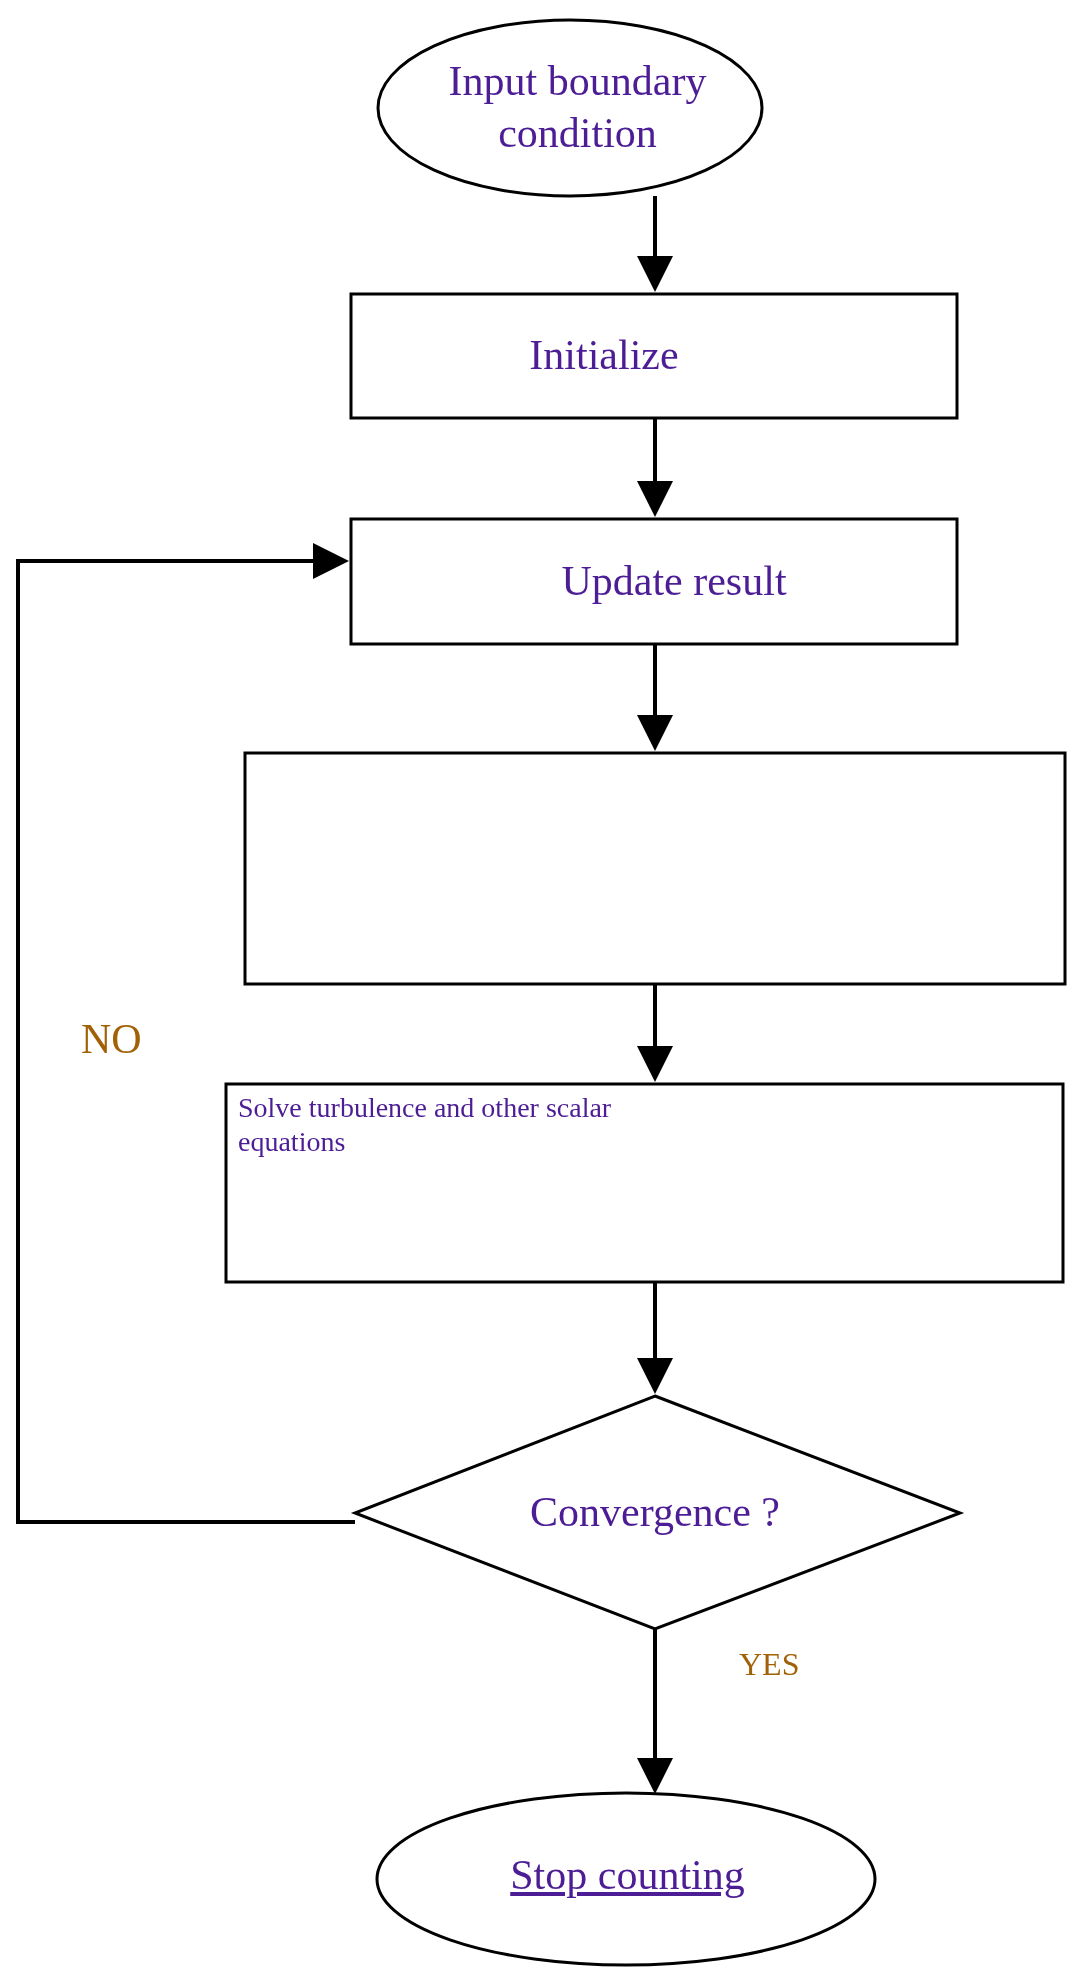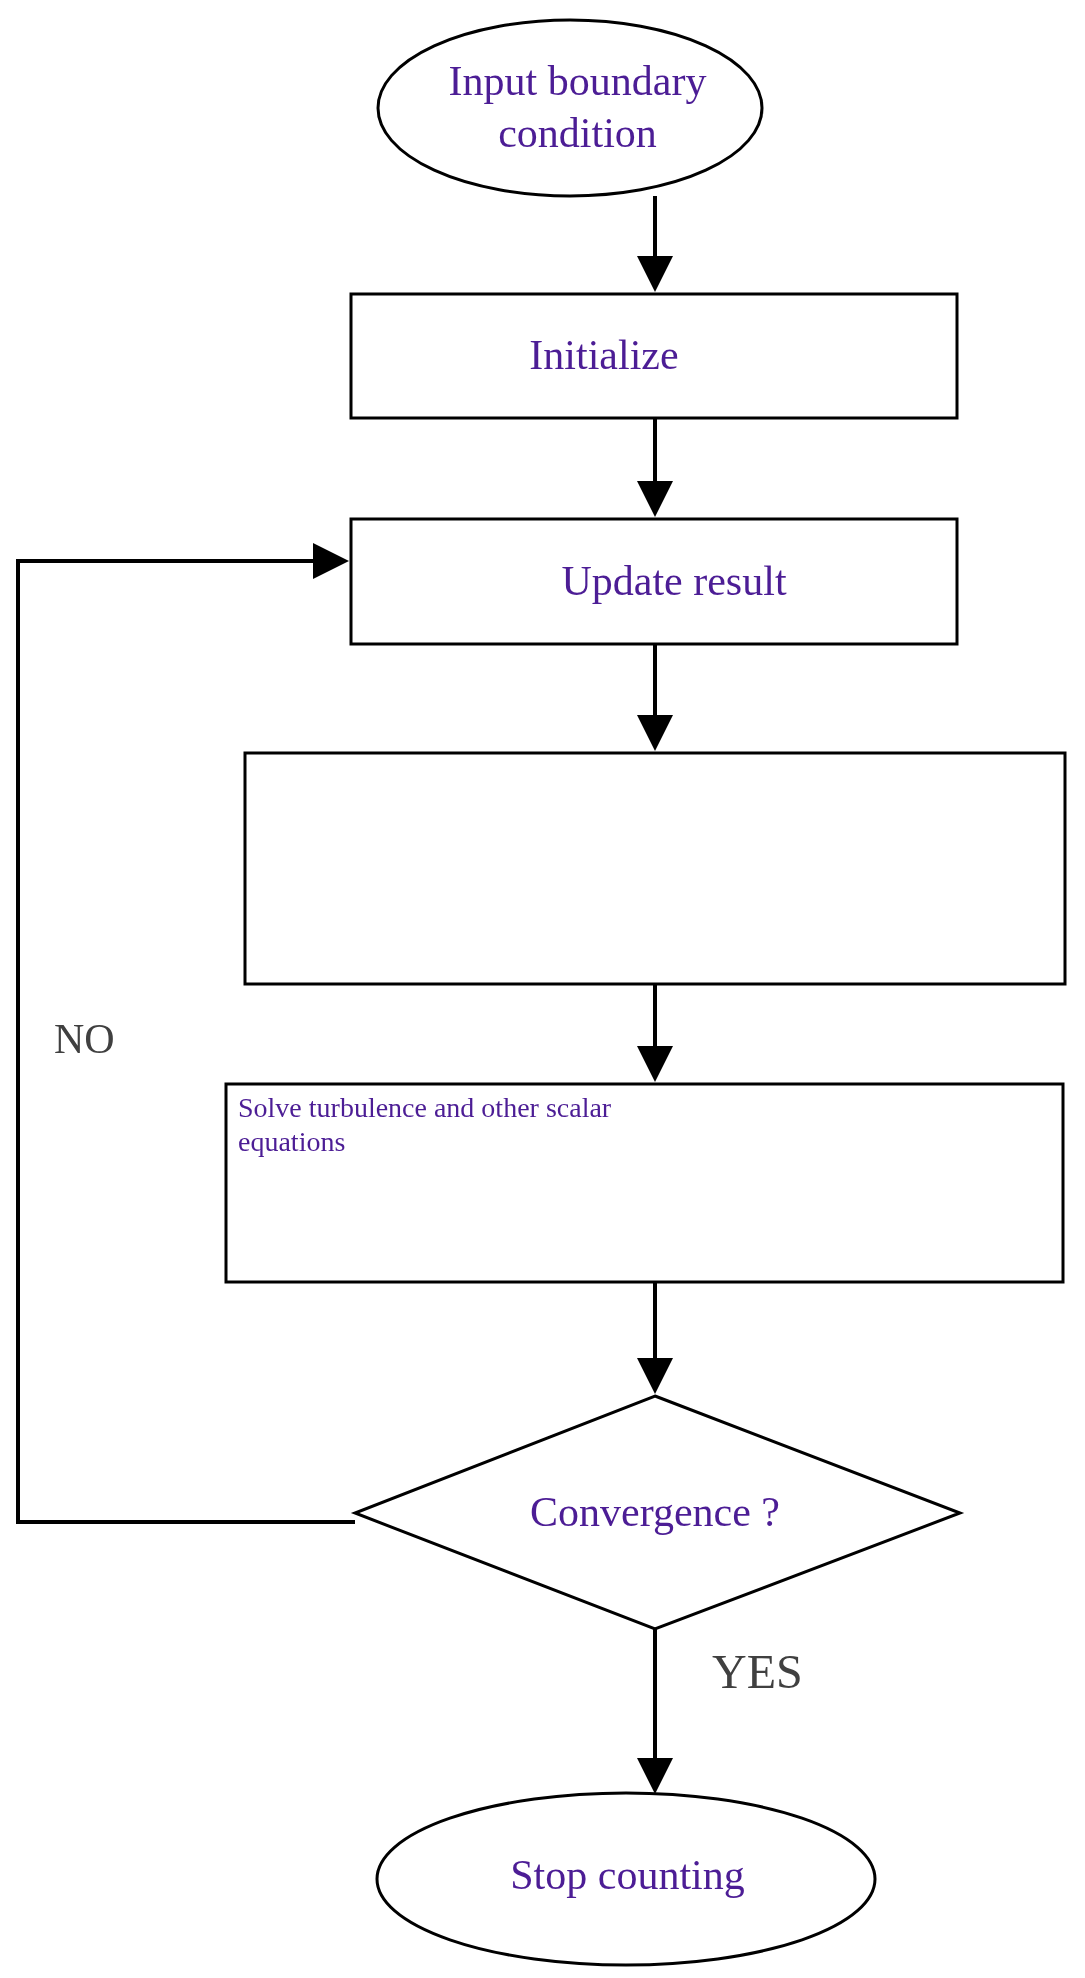--- a/index.html
+++ b/index.html
@@ -34,35 +34,36 @@
     line-height: 1.22;
     pointer-events: none;
     white-space: pre-line;
   }
   .node-label.left-align {
     justify-content: flex-start;
     text-align: left;
   }
   .edge-label {
     position: absolute;
-    color: #404040;
+    color: #a16207;
     line-height: 1;
+    margin-left: 27px;
   }
 
   
   #label-start      { left: 395px;  top: 30px;   width: 365px; height: 155px; font-size: 42px; }
   #label-initialize { left: 352px;  top: 296px;  width: 504px; height: 120px; font-size: 42px; }
   #label-update     { left: 352px;  top: 521px;  width: 644px; height: 122px; font-size: 42px; }
   #label-conserve   { left: 256px;  top: 762px;  width: 800px; height: 212px; font-size: 40px; }
   #label-turbulence { left: 238px;  top: 1050px; width: 812px; height: 150px; font-size: 28px; }
   #label-decision   { left: 430px;  top: 1482px; width: 450px; height: 62px;  font-size: 42px; }
-  #label-stop       { left: 400px;  top: 1845px; width: 455px; height: 62px;  font-size: 42px; }
+  #label-stop       { left: 400px;  top: 1845px; width: 455px; height: 62px;  font-size: 42px; text-decoration: underline; }
 
   #label-no         { left: 54px;   top: 1018px; font-size: 42px; }
-  #label-yes        { left: 712px;  top: 1648px; font-size: 48px; }
+  #label-yes        { left: 712px;  top: 1648px; font-size: 32px; }
 </style>
 </head>
 <body>
 
 <div id="flowchart-root">
 
   <svg id="flow-svg" viewBox="0 0 1085 1978" xmlns="http://www.w3.org/2000/svg">
     <defs>
       <marker id="arrowhead" markerWidth="9" markerHeight="9" refX="8" refY="4.5" orient="auto" markerUnits="strokeWidth">
         <path d="M0,0 L9,4.5 L0,9 z" fill="#000000"></path>

